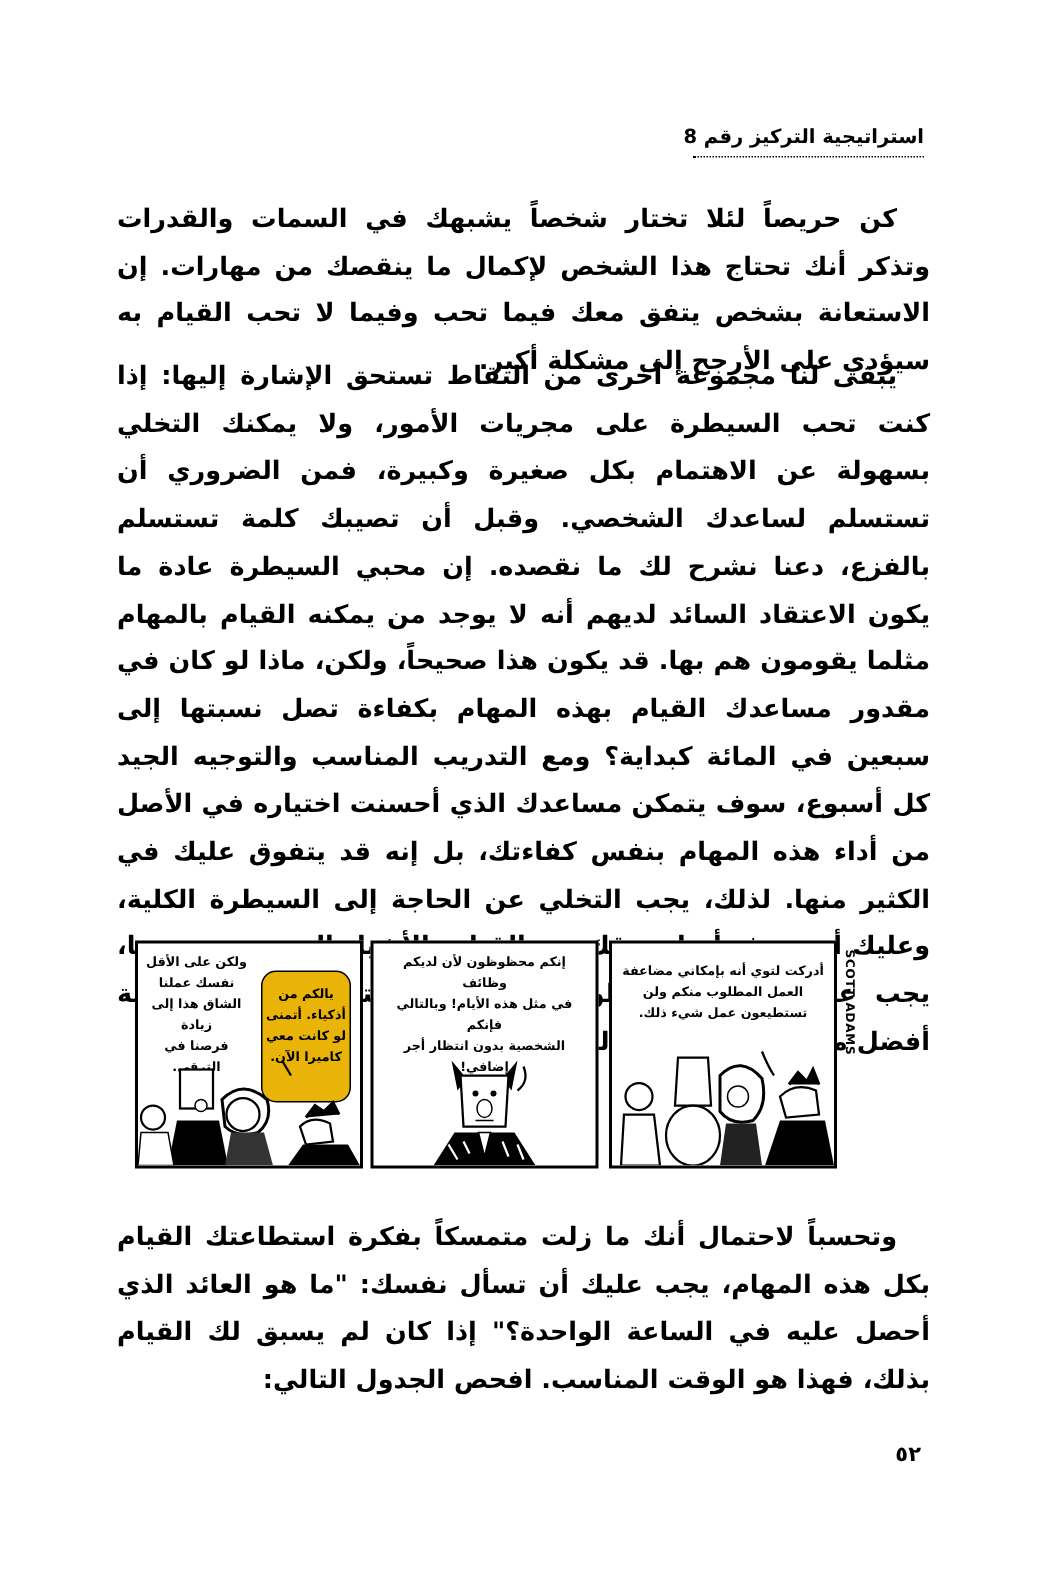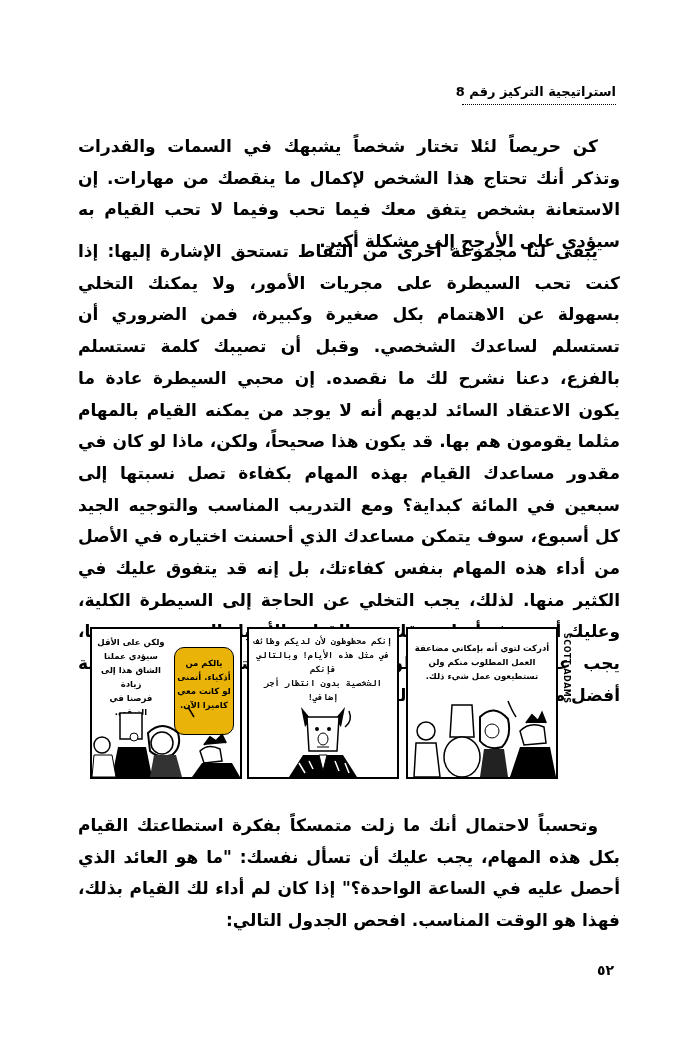--- a/index.html
+++ b/index.html
@@ -67,21 +67,21 @@
     .panel {
       position: absolute;
       top: 2px;
       width: 148px;
       height: 148px;
       border: 2px solid #000;
       background: #fff;
       overflow: hidden;
     }
     #panel-1 { left: 0; }
-    #panel-2 { left: 157px; font-family: Liberation Mono, monospace; }
+    #panel-2 { left: 157px; }
     #panel-3 { left: 316px; }
     .panel-text {
       position: absolute;
       direction: rtl;
       text-align: center;
       font-size: 8.5px;
       line-height: 14px;
       font-weight: bold;
     }
     .balloon {
@@ -122,21 +122,21 @@
 
   <div class="para" id="p1"><span class="indent"></span><span>كن حريصاً لئلا تختار شخصاً يشبهك في السمات والقدرات وتذكر أنك تحتاج هذا الشخص لإكمال ما ينقصك من مهارات. إن الاستعانة بشخص يتفق معك فيما تحب وفيما لا تحب القيام به سيؤدي على الأرجح إلى مشكلة أكبر.</span></div>
 
   <div class="para" id="p2"><span class="indent"></span><span>يبقى لنا مجموعة أخرى من النقاط تستحق الإشارة إليها: إذا كنت تحب السيطرة على مجريات الأمور، ولا يمكنك التخلي بسهولة عن الاهتمام بكل صغيرة وكبيرة، فمن الضروري أن تستسلم لساعدك الشخصي. وقبل أن تصيبك كلمة تستسلم بالفزع، دعنا نشرح لك ما نقصده. إن محبي السيطرة عادة ما يكون الاعتقاد السائد لديهم أنه لا يوجد من يمكنه القيام بالمهام مثلما يقومون هم بها. قد يكون هذا صحيحاً، ولكن، ماذا لو كان في مقدور مساعدك القيام بهذه المهام بكفاءة تصل نسبتها إلى سبعين في المائة كبداية؟ ومع التدريب المناسب والتوجيه الجيد كل أسبوع، سوف يتمكن مساعدك الذي أحسنت اختياره في الأصل من أداء هذه المهام بنفس كفاءتك، بل إنه قد يتفوق عليك في الكثير منها. لذلك، يجب التخلي عن الحاجة إلى السيطرة الكلية، وعليك أن تعرف أنها تعوقك عن القيام بالأشياء المهمة. ومن هنا، يجب عليك الاستسلام طواعية لشخص يتمتع بقدرات تنظيمية أفضل منك إلى جانب حبه للعناية بالتفاصيل</span></div>
 
   <div class="strip">
 
     <div class="panel" id="panel-1">
       <div class="panel-text" style="left:4px; top:6px; width:70px;">
         <div>ولكن على الأقل</div>
-        <div>سيؤدي عملنا</div>
+        <div>نفسك عملنا</div>
         <div>الشاق هذا إلى زيادة</div>
         <div>فرصنا في الترقي.</div>
       </div>
       <div class="balloon" style="left:82px; top:18px; width:58px; height:86px;">
         <div class="panel-text" style="left:2px; top:8px; width:54px;">
           <div>يالكم من</div>
           <div>أذكياء. أتمنى</div>
           <div>لو كانت معي</div>
           <div>كاميرا الآن.</div>
         </div>
@@ -206,16 +206,16 @@
 
         <path d="M118 26 L124 18 L130 24 L134 16 L138 26" fill="#000" stroke="#000" stroke-width="2"></path>
         <path d="M112 34 Q122 24 136 30 L138 46 L116 48 Z" fill="#fff" stroke="#000" stroke-width="1.5"></path>
         <path d="M102 80 L112 50 L142 50 L148 80 Z" fill="#000"></path>
       </svg>
     </div>
 
     <div class="signature">SCOTT ADAMS</div>
   </div>
 
-  <div class="para" id="p3"><span class="indent"></span><span>وتحسباً لاحتمال أنك ما زلت متمسكاً بفكرة استطاعتك القيام بكل هذه المهام، يجب عليك أن تسأل نفسك: "ما هو العائد الذي أحصل عليه في الساعة الواحدة؟" إذا كان لم أداء لك القيام بذلك، فهذا هو الوقت المناسب. افحص الجدول التالي:</span></div>
+  <div class="para" id="p3"><span class="indent"></span><span>وتحسباً لاحتمال أنك ما زلت متمسكاً بفكرة استطاعتك القيام بكل هذه المهام، يجب عليك أن تسأل نفسك: "ما هو العائد الذي أحصل عليه في الساعة الواحدة؟" إذا كان لم يسبق لك القيام بذلك، فهذا هو الوقت المناسب. افحص الجدول التالي:</span></div>
 
   <div class="folio">٥٢</div>
 </div>
 
 </body></html>

